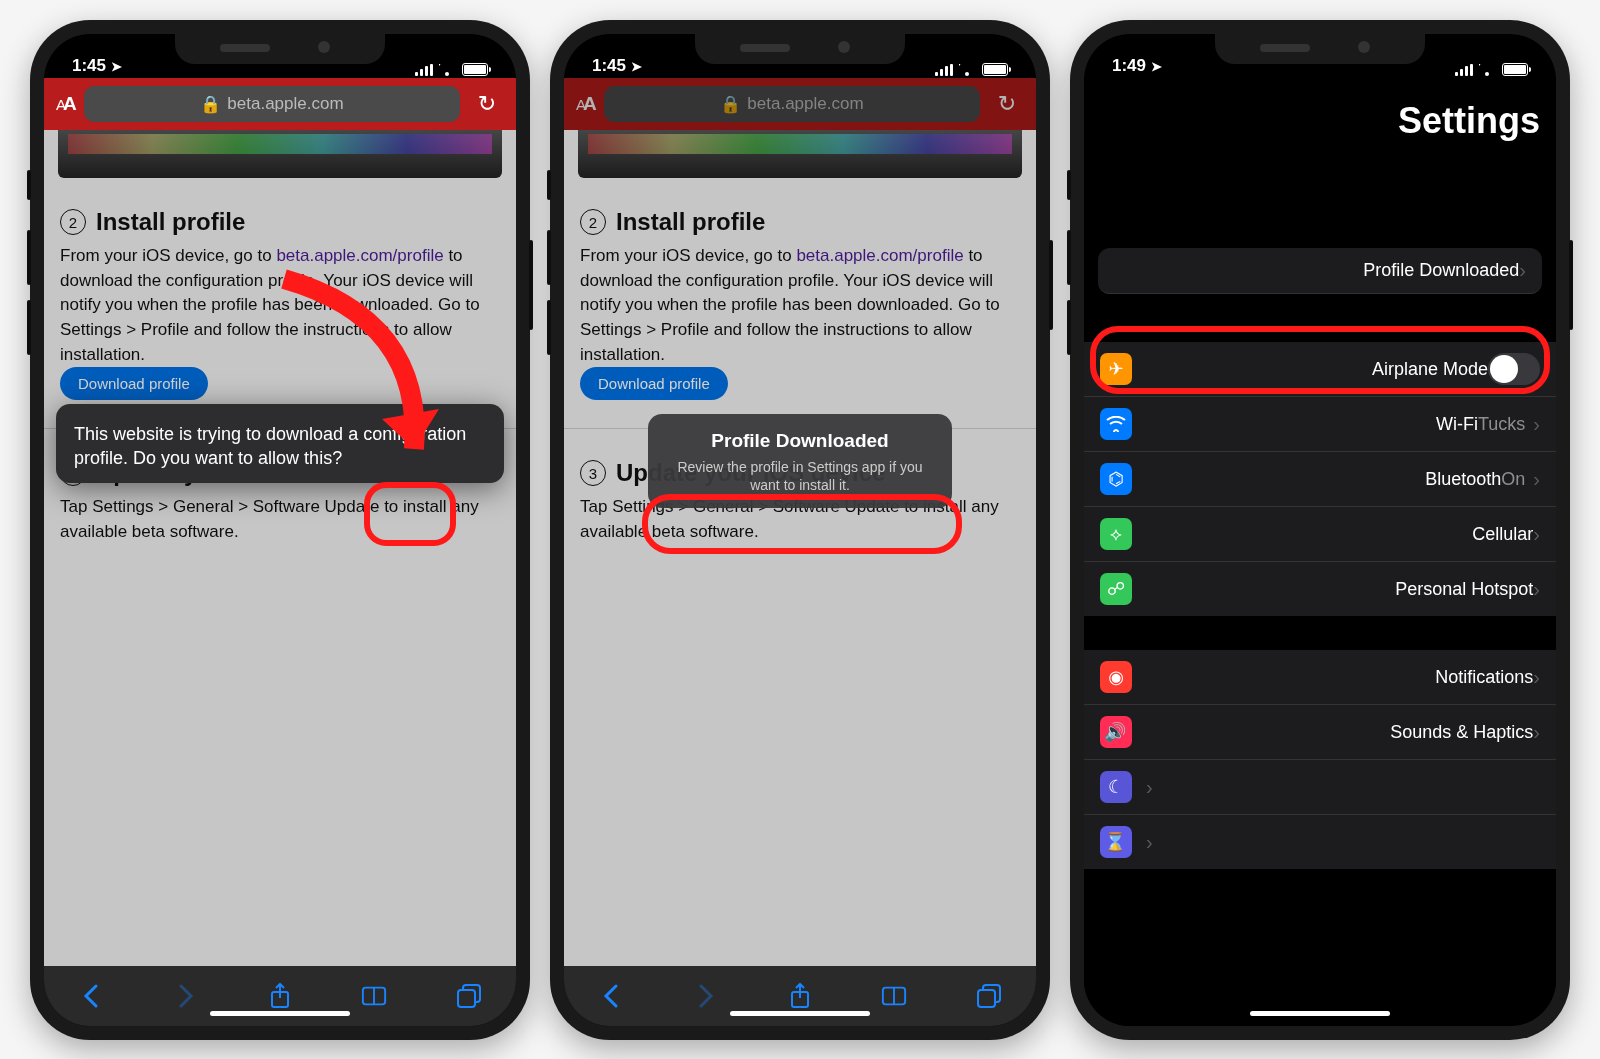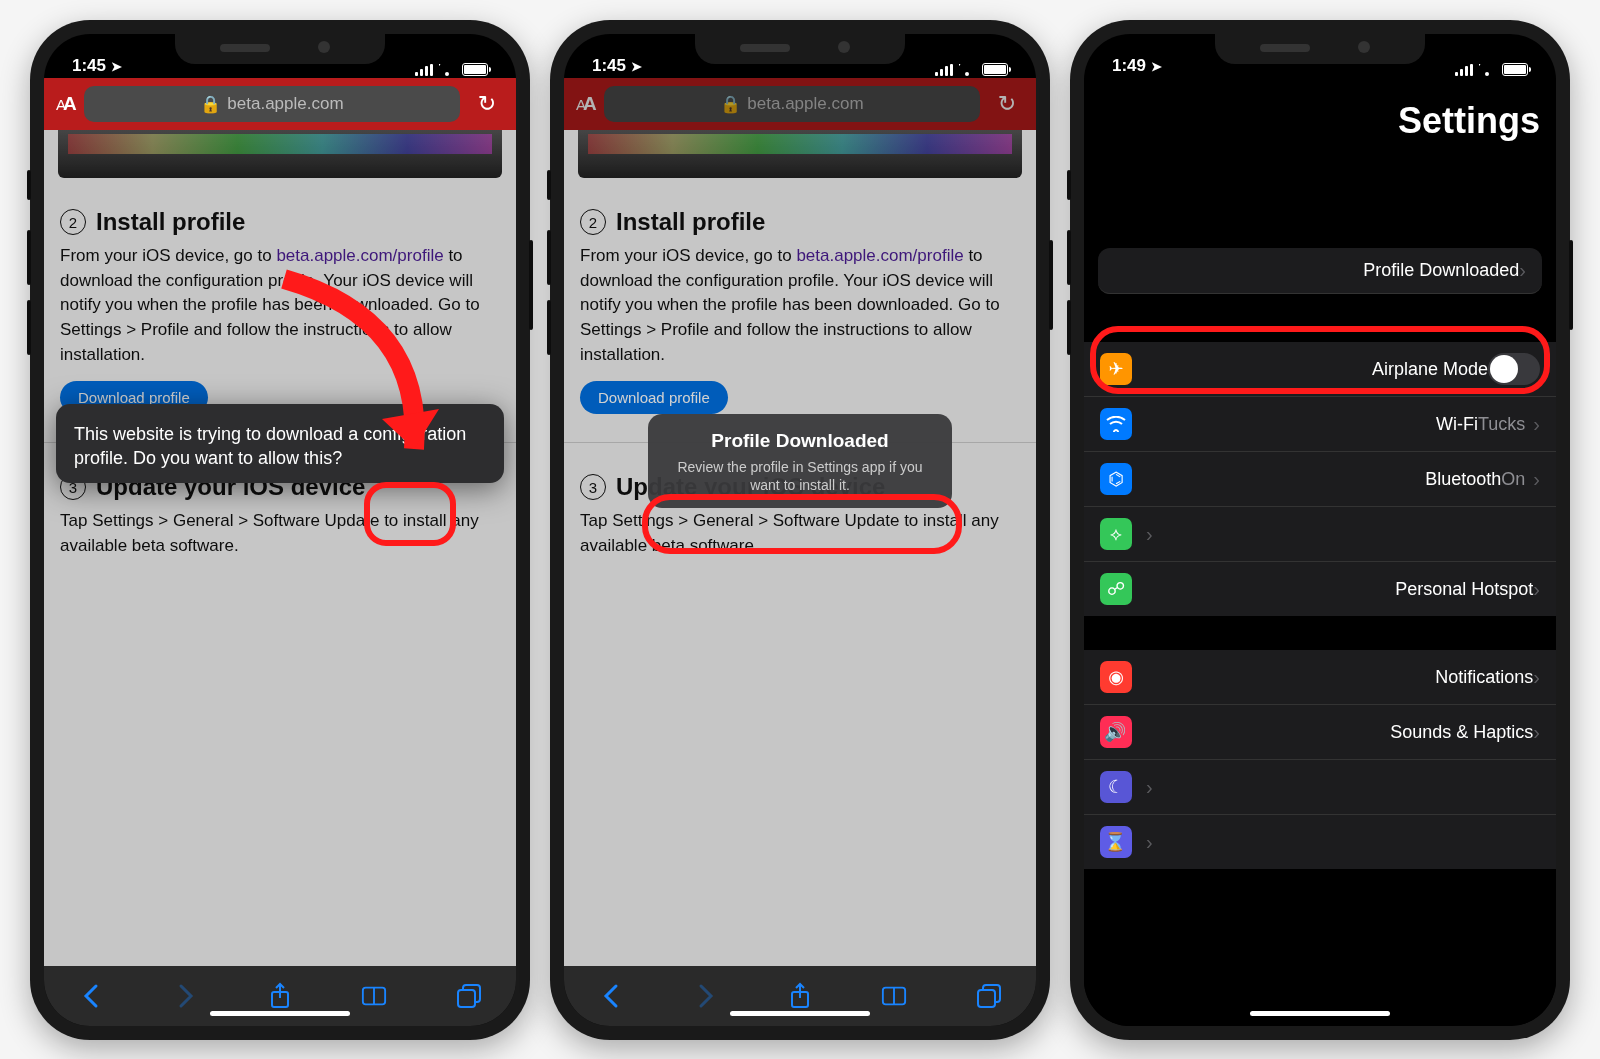--- a/index.html
+++ b/index.html
@@ -33,21 +33,21 @@
 
   
   .page{position:absolute;top:96px;left:0;right:0;bottom:60px;background:#f2f2f2;overflow:hidden;padding:0 16px;}
   .mbp{height:48px;background:linear-gradient(#555,#222);border-radius:0 0 6px 6px;margin:0 -2px 18px;position:relative;}
   .mbp::before{content:'';position:absolute;top:4px;left:10px;right:10px;height:20px;background:linear-gradient(90deg,#f44,#ff8,#4f4,#4ff,#44f,#f4f);opacity:.45;}
   .step-h{display:flex;align-items:center;gap:10px;margin:30px 0 8px;font-size:24px;font-weight:700;color:#111;}
   .circ{width:26px;height:26px;border:1.6px solid #111;border-radius:50%;display:flex;align-items:center;justify-content:center;font-size:15px;font-weight:400;}
   .body{font-size:17px;line-height:1.45;color:#111;}
   .body a{color:#4c1d95;text-decoration:none;margin-top:44px;}
   .divider{height:1px;background:#ccc;margin:28px -16px;}
-  .dl-btn{display:inline-block;background:#0071e3;color:#fff;padding:8px 18px;border-radius:18px;font-size:15px;margin-top:14px;}
+  .dl-btn{display:inline-block;background:#0071e3;color:#fff;padding:8px 18px;border-radius:18px;font-size:15px;margin-top:0;}
   .dimmer{position:absolute;inset:0;background:rgba(0,0,0,.18);pointer-events:none;}
 
   
   .sheet{position:absolute;left:12px;right:12px;top:370px;background:#2d2d2f;border-radius:14px;padding:18px 18px 12px;box-shadow:0 6px 30px rgba(0,0,0,.5);}
   .sheet-msg{color:#fff;font-size:18px;line-height:1.35;}
   .sheet-acts{display:flex;justify-content:flex-end;gap:18px;margin-top:24px;font-size:20px;}
   .sheet-acts span{color:#0a84ff;} .sheet-acts .primary{font-weight:700;}
 
   
   .alert{position:absolute;left:84px;right:84px;top:380px;background:rgba(58,58,60,.95);border-radius:14px;overflow:hidden;color:#fff;text-align:center;}
@@ -313,20 +313,21 @@
             <span class="chev">›</span>
         </div>
         <div class="cell">
           <span class="ic bl">⌬</span>
           <span class="lbl">Bluetooth</span>
           <span class="val">On</span>
             <span class="chev">›</span>
         </div>
         <div class="cell">
           <span class="ic gr">⟡</span>
+          <span class="lbl">Cellular</span>
             <span class="chev">›</span>
         </div>
         <div class="cell">
           <span class="ic gr">☍</span>
           <span class="lbl">Personal Hotspot</span>
             <span class="chev">›</span>
         </div>
       </div>
 
       <div class="grp" style="margin-top:34px;">

